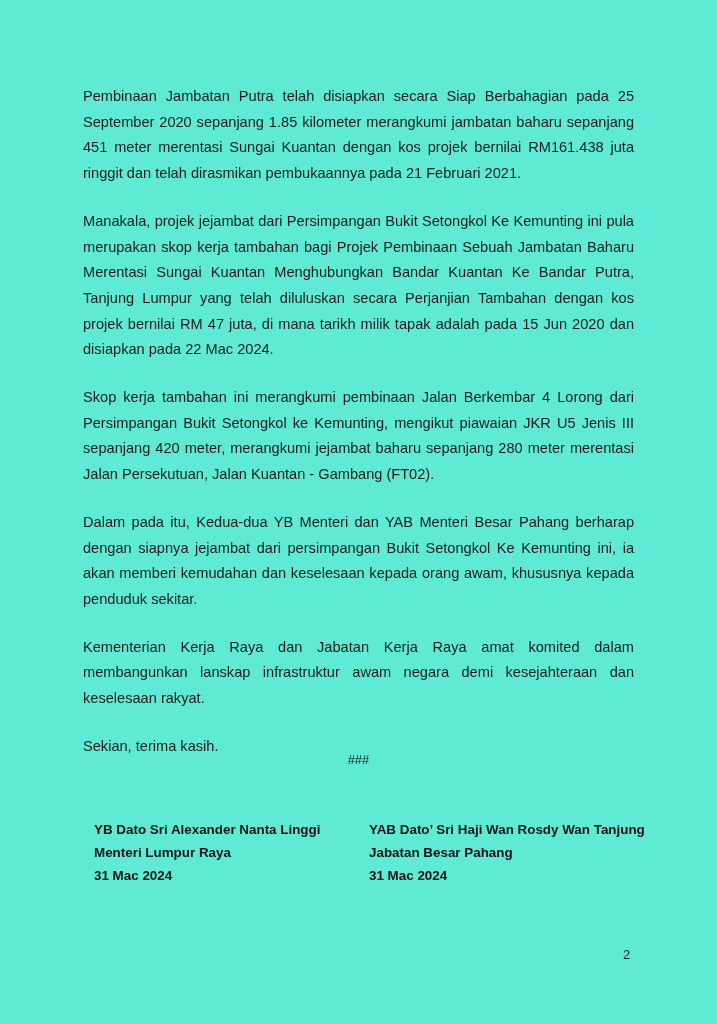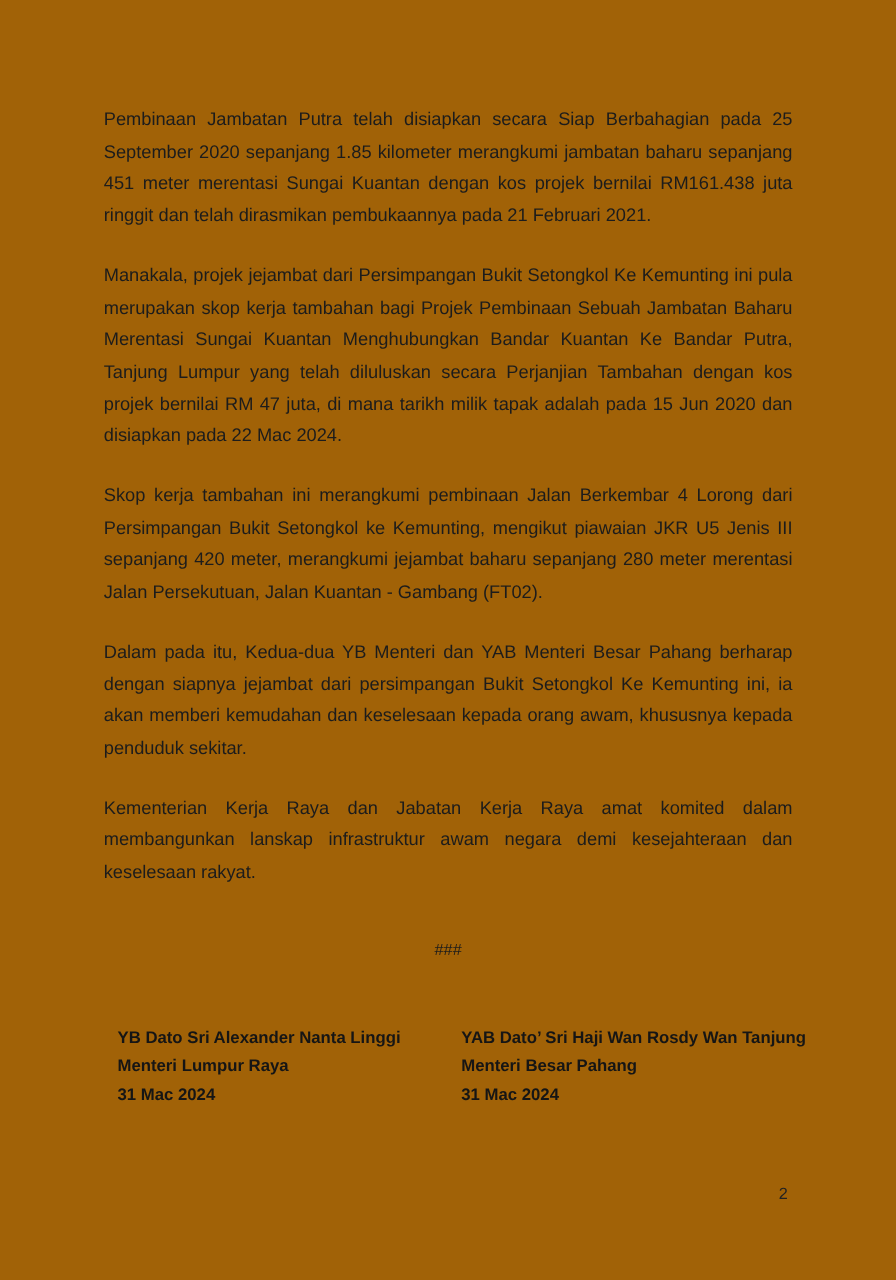--- a/index.html
+++ b/index.html
@@ -12,21 +12,21 @@
       height: 1024px;
       position: relative;
       overflow: hidden;
       font-family: "Liberation Sans", sans-serif;
       color: #1a1a1a;
     }
     .page {
       position: absolute;
       left: 0; top: 0;
       width: 717px; height: 1024px;
-      background: #a16207;
+      background: #5eead4;
     }
     .body-text {
       position: absolute;
       left: 83px;
       top: 84px;
       width: 551px;
     }
     .para {
       margin: 0 0 22px 0;
       font-size: 14.6px;
@@ -76,31 +76,32 @@
 <body>
 
 <div class="page">
 
   <div class="body-text">
     <p class="para p1">Pembinaan Jambatan Putra telah disiapkan secara Siap Berbahagian pada 25 September 2020 sepanjang 1.85 kilometer merangkumi jambatan baharu sepanjang 451 meter merentasi Sungai Kuantan dengan kos projek bernilai RM161.438 juta ringgit dan telah dirasmikan pembukaannya pada 21 Februari 2021.</p>
     <p class="para p2">Manakala, projek jejambat dari Persimpangan Bukit Setongkol Ke Kemunting ini pula merupakan skop kerja tambahan bagi Projek Pembinaan Sebuah Jambatan Baharu Merentasi Sungai Kuantan Menghubungkan Bandar Kuantan Ke Bandar Putra, Tanjung Lumpur yang telah diluluskan secara Perjanjian Tambahan dengan kos projek bernilai RM 47 juta, di mana tarikh milik tapak adalah pada 15 Jun 2020 dan disiapkan pada 22 Mac 2024.</p>
     <p class="para p3">Skop kerja tambahan ini merangkumi pembinaan Jalan Berkembar 4 Lorong dari Persimpangan Bukit Setongkol ke Kemunting, mengikut piawaian JKR U5 Jenis III sepanjang 420 meter, merangkumi jejambat baharu sepanjang 280 meter merentasi Jalan Persekutuan, Jalan Kuantan - Gambang  (FT02).</p>
     <p class="para p4">Dalam pada itu, Kedua-dua YB Menteri dan YAB Menteri Besar Pahang berharap dengan siapnya jejambat dari persimpangan Bukit Setongkol Ke Kemunting ini, ia akan memberi kemudahan dan keselesaan kepada orang awam, khususnya kepada penduduk sekitar.</p>
     <p class="para p5">Kementerian Kerja Raya dan Jabatan Kerja Raya amat komited dalam membangunkan lanskap infrastruktur awam negara demi kesejahteraan dan keselesaan rakyat.</p>
+    <p class="closing">Sekian, terima kasih.</p>
   </div>
 
   <div class="end-mark">###</div>
 
   <div class="sig left">
     <div>YB Dato Sri Alexander Nanta Linggi</div>
     <div>Menteri Lumpur Raya</div>
     <div>31 Mac 2024</div>
   </div>
 
   <div class="sig right">
     <div>YAB Dato’ Sri Haji Wan Rosdy Wan Tanjung</div>
-    <div>Menteri Besar Pahang</div>
+    <div>Jabatan Besar Pahang</div>
     <div>31 Mac 2024</div>
   </div>
 
   <div class="page-number">2</div>
 
 </div>
 
 </body></html>

